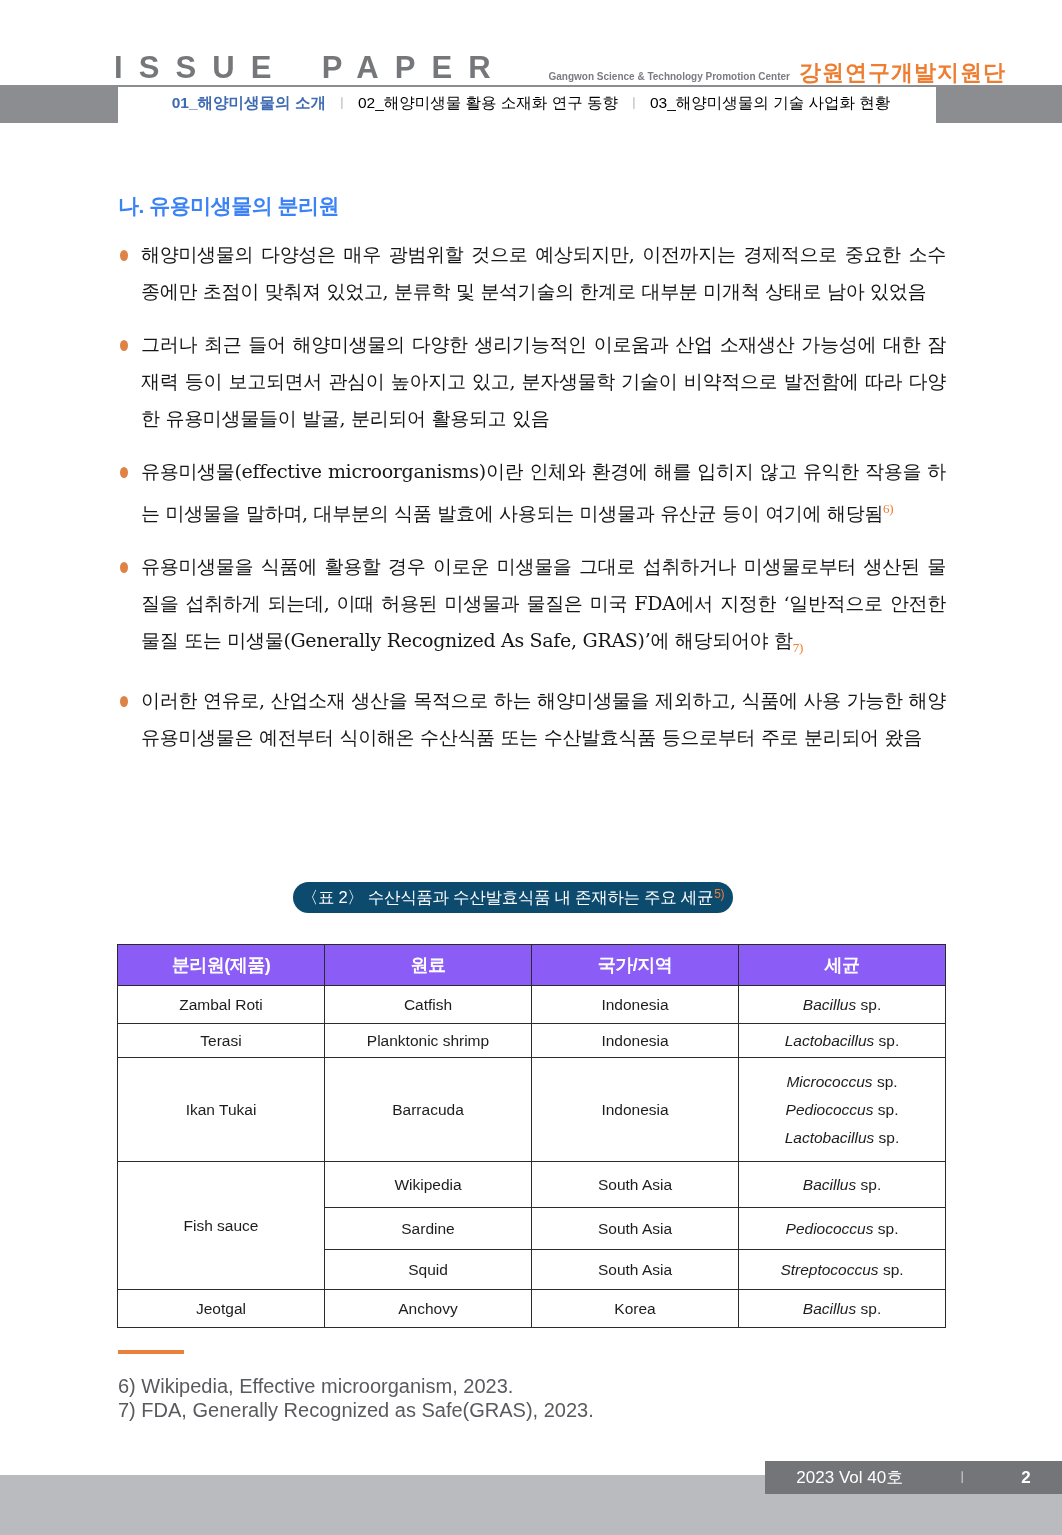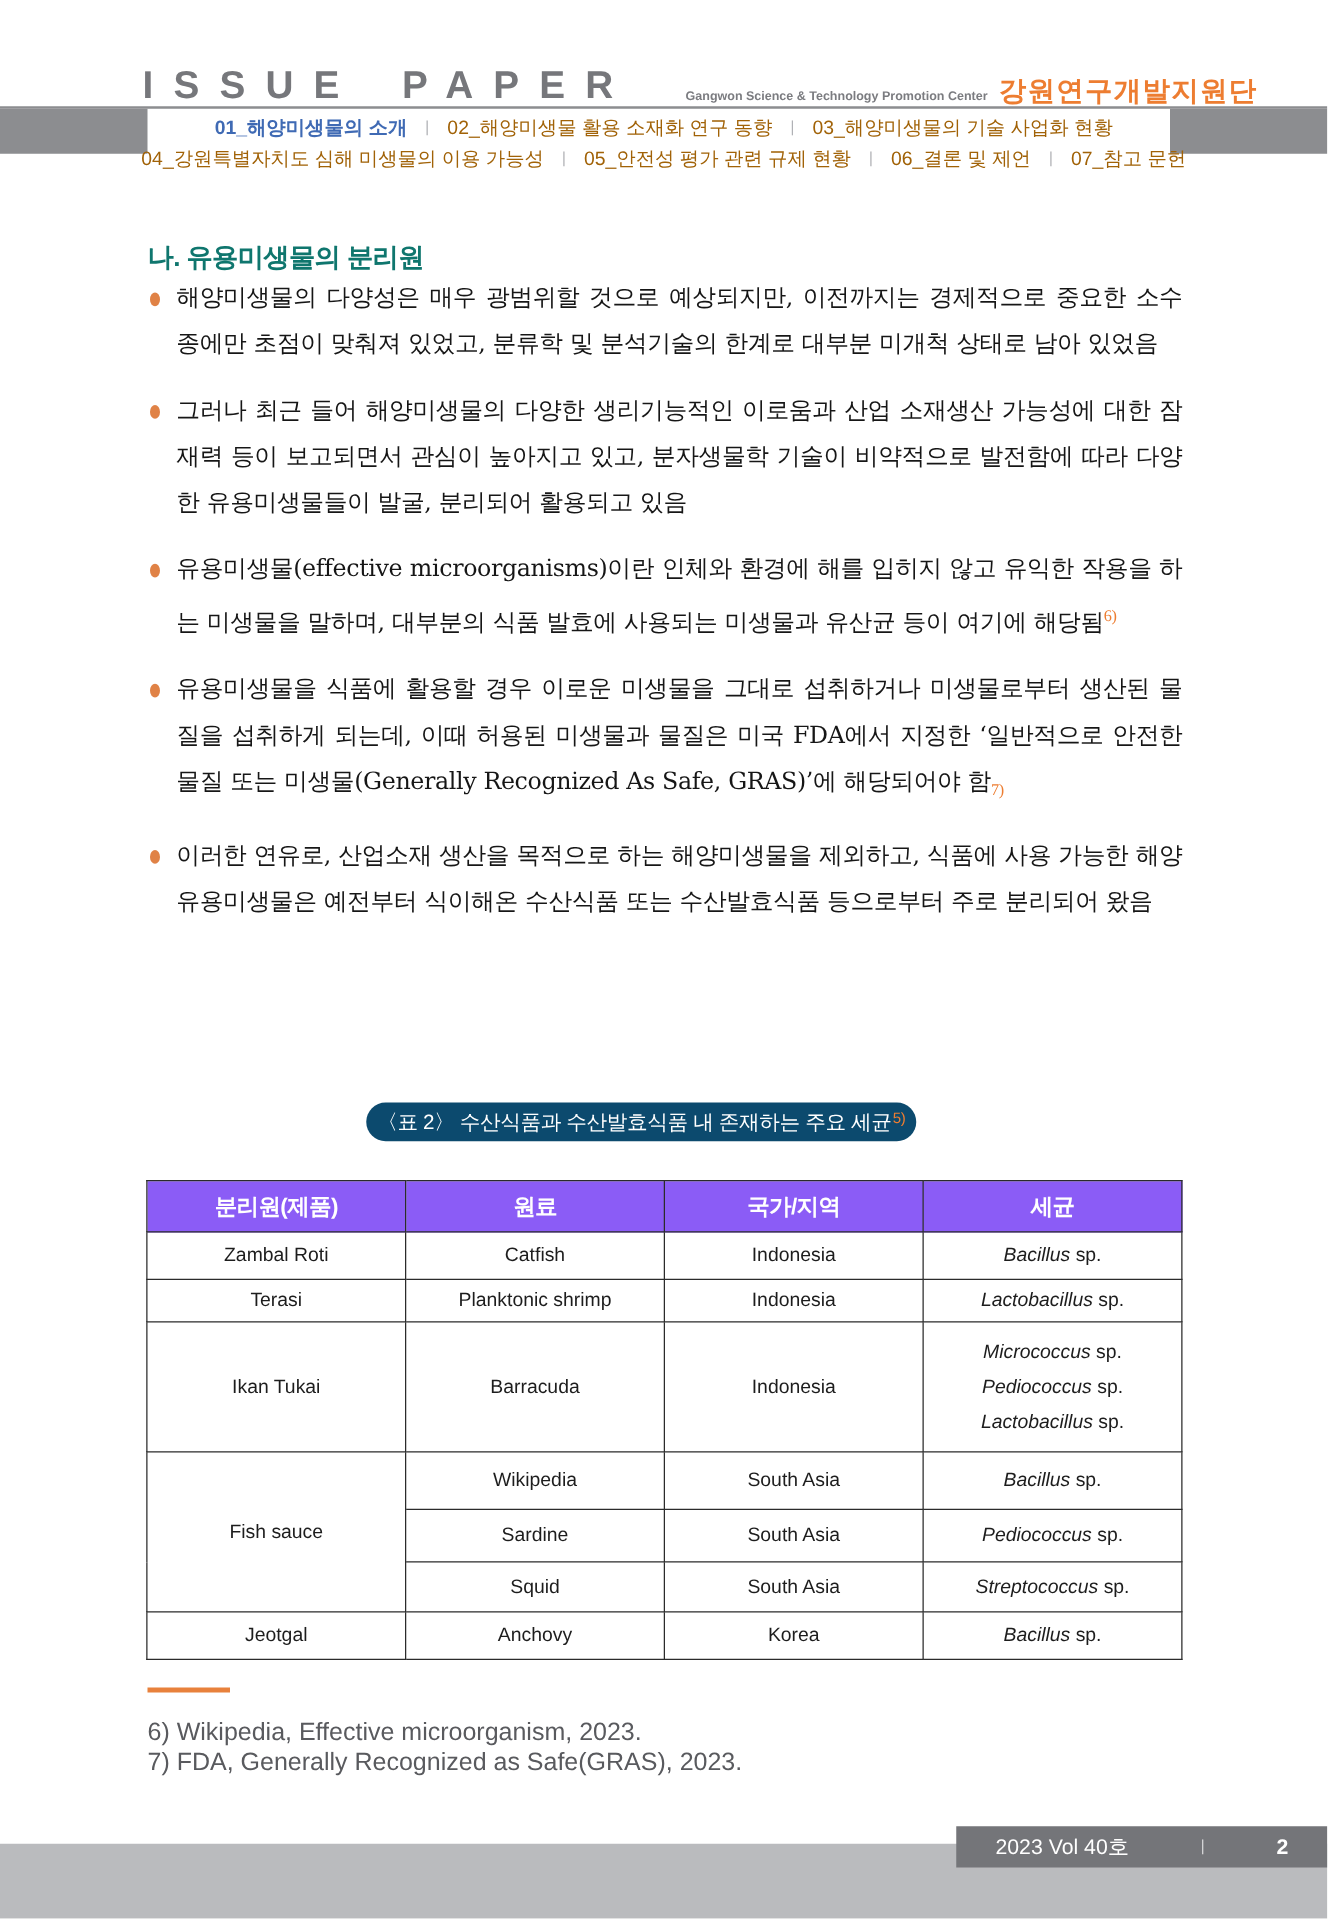--- a/index.html
+++ b/index.html
@@ -20,29 +20,29 @@
     position:absolute; right:56px; top:58px;
     display:flex; align-items:baseline; white-space:nowrap;
   }
   .org-en { font-size:10px; font-weight:bold; color:#7b7c80; }
   .org-kr { font-size:22px; font-weight:bold; color:#ED7D31; margin-left:9px; letter-spacing:1px; }
   .header-rule { position:absolute; left:0; top:85px; width:1062px; height:2px; background:#8c8d90; }
   .bar-left  { position:absolute; left:0;   top:87px; width:118px; height:36px; background:#8c8d90; }
   .bar-right { position:absolute; left:936px; top:87px; width:126px; height:36px; background:#8c8d90; }
   .nav { position:absolute; left:0; top:90px; width:1062px; text-align:center; }
   .nav-line { line-height:25px; font-size:15.5px; color:#9c9da1; white-space:nowrap; }
-  .nav-item { color:#a16207; cursor:pointer; }
+  .nav-item { color:#000000; cursor:pointer; }
   .nav-item.active { color:#3F6AB4; font-weight:bold; }
   .nav-sep { color:#b0b1b5; margin:0 9px; font-size:14px; }
 
   
   .content { position:absolute; left:118px; top:192px; width:828px; }
   .section-title {
-    font-size:21px; font-weight:bold; color:#0f766e;
-    letter-spacing:-0.5px;
+    font-size:21px; font-weight:bold; color:#3b82f6;
+    margin-bottom:16px; letter-spacing:-0.5px;
   }
   .bullet {
     position:relative; padding-left:23px; margin-bottom:16px;
     font-family:"DejaVu Serif","Liberation Serif",serif;
     font-size:19px; color:#161616; line-height:37px;
     text-align:justify; letter-spacing:-0.3px;
   }
   .dot {
     position:absolute; left:2px; top:14px; width:8px; height:11px;
     background:#E08246; border-radius:50%;
@@ -103,23 +103,20 @@
     <span class="org-en">Gangwon Science &amp; Technology Promotion Center</span>
     <span class="org-kr">강원연구개발지원단</span>
   </div>
   <div class="header-rule"></div>
   <div class="bar-left"></div>
   <div class="bar-right"></div>
 
   <div class="nav">
     <div class="nav-line">
       <span class="nav-item active">01_해양미생물의 소개</span><span class="nav-sep">ㅣ</span><span class="nav-item">02_해양미생물 활용 소재화 연구 동향</span><span class="nav-sep">ㅣ</span><span class="nav-item">03_해양미생물의 기술 사업화 현황</span>
-    </div>
-    <div class="nav-line">
-      <span class="nav-item">04_강원특별자치도 심해 미생물의 이용 가능성</span><span class="nav-sep">ㅣ</span><span class="nav-item">05_안전성 평가 관련 규제 현황</span><span class="nav-sep">ㅣ</span><span class="nav-item">06_결론 및 제언</span><span class="nav-sep">ㅣ</span><span class="nav-item">07_참고 문헌</span>
     </div>
   </div>
 
   <div class="content">
     <div class="section-title">나. 유용미생물의 분리원</div>
 
     <div class="bullet">
       <span class="dot"></span><span>해양미생물의 다양성은 매우 광범위할 것으로 예상되지만, 이전까지는 경제적으로 중요한 소수 종에만 초점이 맞춰져 있었고, 분류학 및 분석기술의 한계로 대부분 미개척 상태로 남아 있었음</span>
     </div>
 

